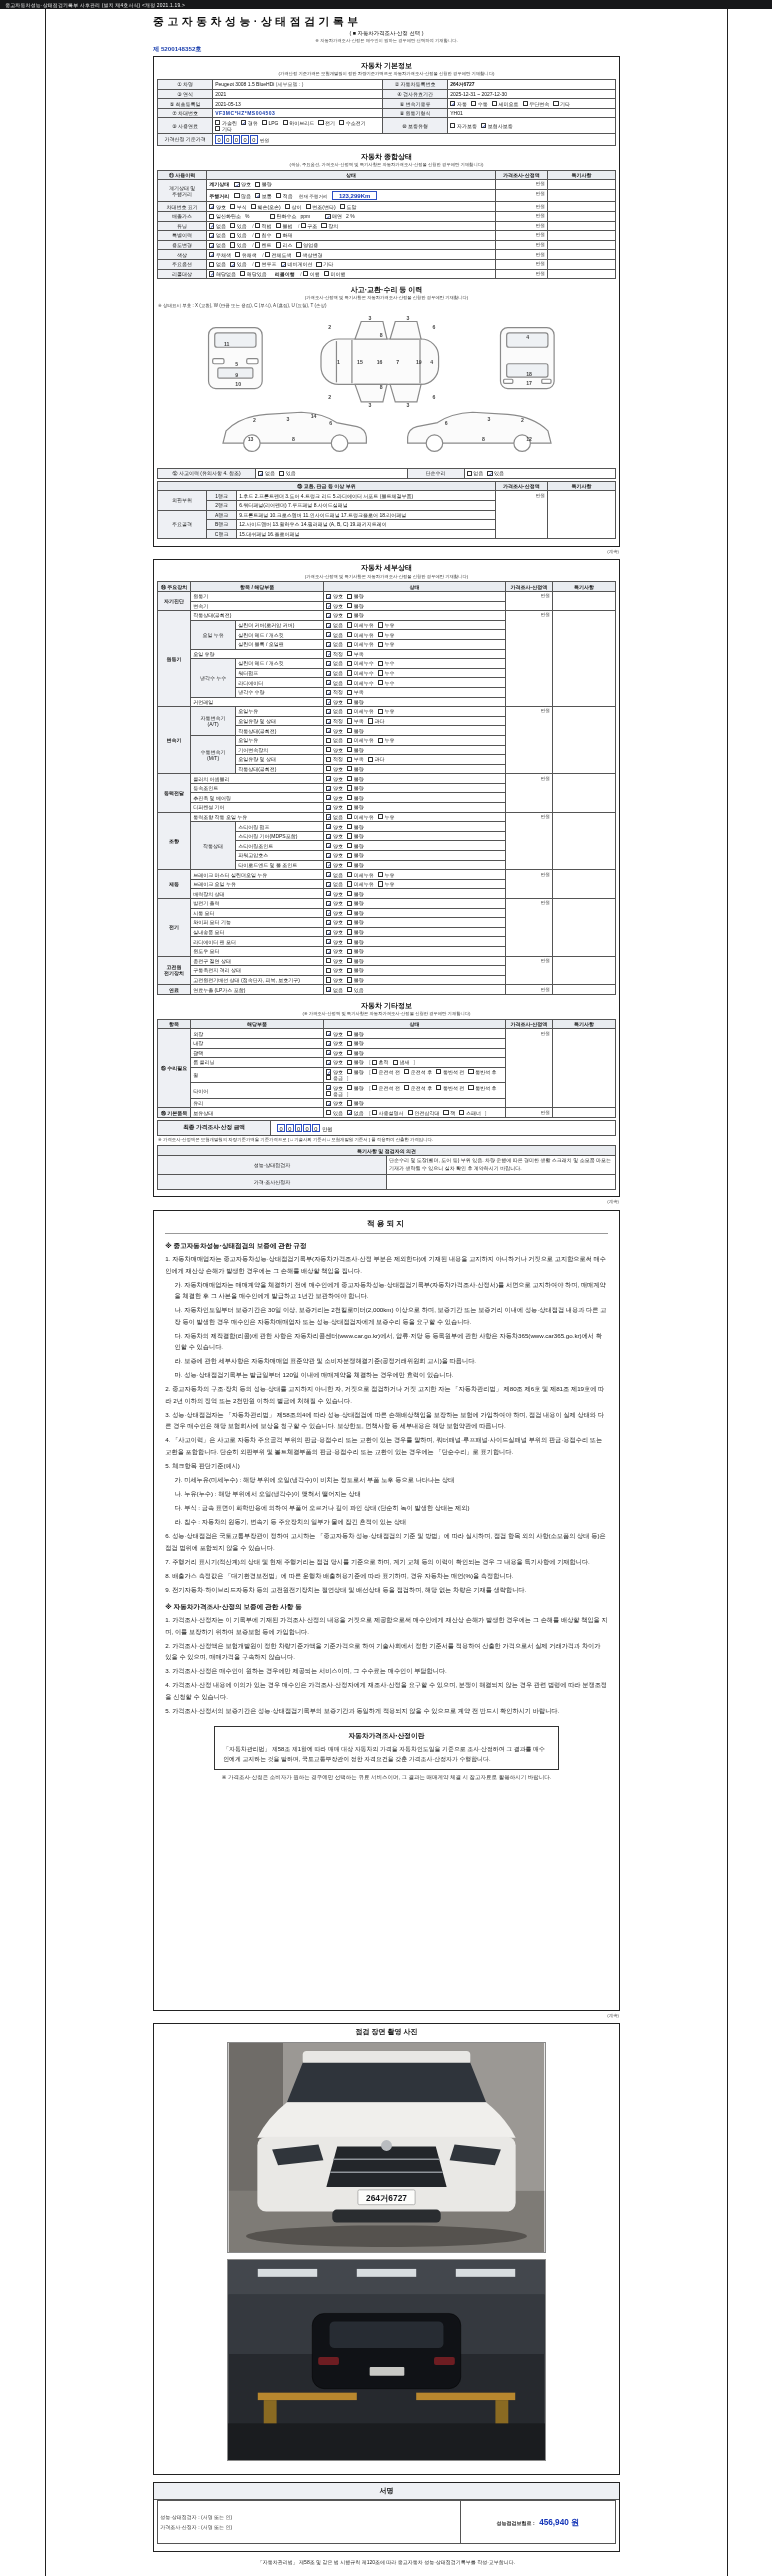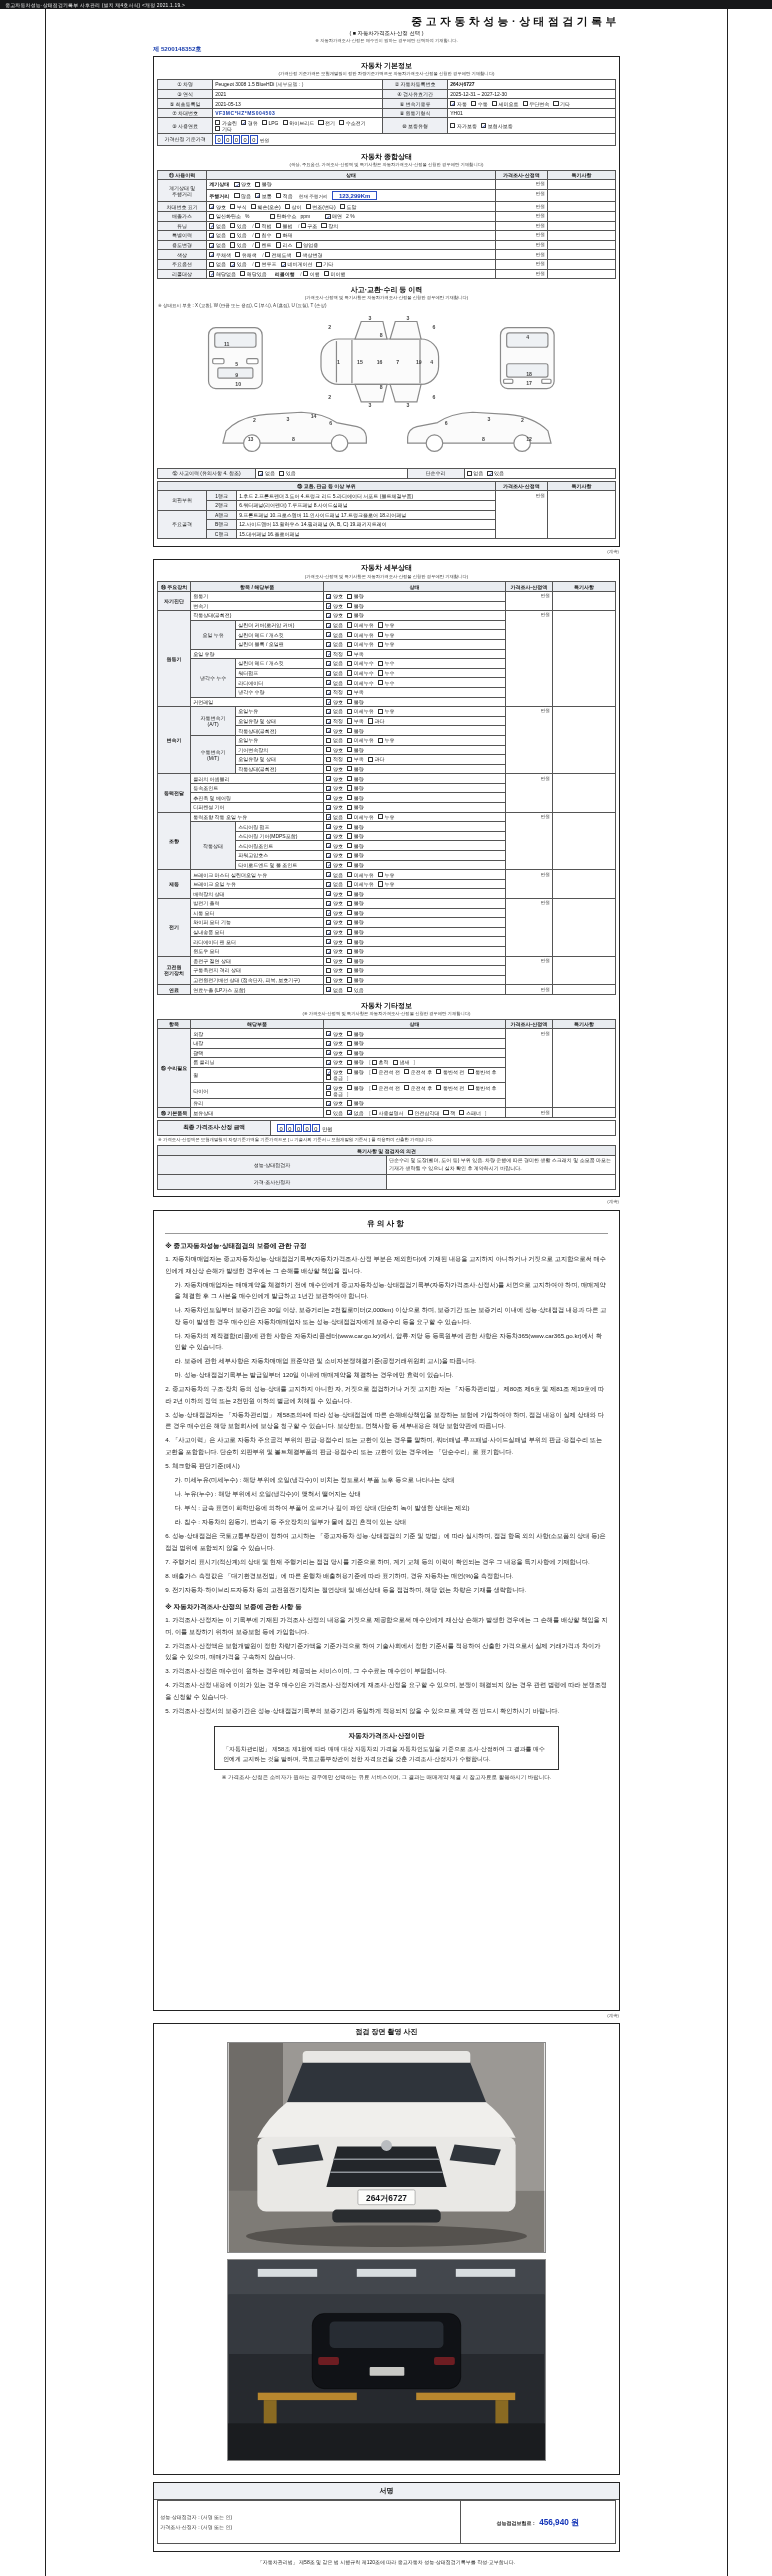--- a/index.html
+++ b/index.html
@@ -1,21 +1,21 @@
 <!DOCTYPE html>
 <html style="font-size:8.2px"><head>
 <meta charset="utf-8">
 <style>
 *{box-sizing:border-box}
 body{margin:0;width:773px;height:2576px;background:#fff;color:#111;
  font-family:"Liberation Sans","DejaVu Sans",sans-serif;overflow:hidden}
 .topstrip{background:#17181a;color:#eee;font-size:4.9px;padding:1.5px 5.2px;letter-spacing:0.2px}
 .outer{margin:0 45px;border:0.8px solid #222;border-top:none;padding:2.1px 0 12.4px;min-height:2545px}
 .doc{width:467px;margin:3.1px auto 0}
-.main-title{text-align:right;font-size:10.8px;font-weight:bold;letter-spacing:3.6px;margin:4.1px 0 1px}
+.main-title{text-align:left;font-size:10.8px;font-weight:bold;letter-spacing:3.6px;margin:4.1px 0 1px}
 .title-opt{text-align:center;font-size:5.4px;margin-top:1px}
 .title-note{text-align:center;font-size:4.3px;color:#444;margin:1px 0 2.1px}
 .docno{color:#1b3fae;font-weight:bold;font-size:6.2px;margin:1px 0 2.1px}
 .block{border:0.8px solid #222;margin-bottom:7.2px;background:#fff;padding:0 3.1px 4.1px}
 .sec-head{text-align:center;font-weight:bold;font-size:7px;padding-top:3.6px}
 .sec-note{text-align:center;font-size:4.3px;color:#333;margin:0.5px 0 2.6px}
 table.tb{border-collapse:collapse;width:100%;table-layout:fixed;margin-bottom:2.1px}
 .tb td{border:0.5px solid #555;font-size:5px;padding:1.3px 2.1px;vertical-align:middle;word-break:keep-all}
 .tb .hd td{background:#e9ecf0;text-align:center;font-weight:bold}
 .tb td.lab{background:#eef0f4;text-align:center;white-space:pre-line}
@@ -649,21 +649,21 @@
             <tr>
               <td class="lab" style="width:77px">가격·조사산정자</td>
           <td class="optext" style="height:15.5px"></td>
             </tr>
           </tbody>
         </table>
   </div>
   <div class="cont">(계속)</div>
 
   <div class="block" id="block3">
-    <div class="sec-head">유의사항</div>
+    <div class="sec-head">적용되지</div>
     <div id="notice-body">
           <div class="nt-h">※ 중고자동차성능·상태점검의 보증에 관한 규정</div>
           <p class="nt i0">1. 자동차매매업자는 중고자동차성능·상태점검기록부(자동차가격조사·산정 부분은 제외한다)에 기재된 내용을 고지하지 아니하거나 거짓으로 고지함으로써 매수인에게 재산상 손해가 발생한 경우에는 그 손해를 배상할 책임을 집니다.</p>
           <p class="nt i1">가. 자동차매매업자는 매매계약을 체결하기 전에 매수인에게 중고자동차성능·상태점검기록부(자동차가격조사·산정서)를 서면으로 고지하여야 하며, 매매계약을 체결한 후 그 사본을 매수인에게 발급하고 1년간 보관하여야 합니다.</p>
           <p class="nt i1">나. 자동차인도일부터 보증기간은 30일 이상, 보증거리는 2천킬로미터(2,000km) 이상으로 하며, 보증기간 또는 보증거리 이내에 성능·상태점검 내용과 다른 고장 등이 발생한 경우 매수인은 자동차매매업자 또는 성능·상태점검자에게 보증수리 등을 요구할 수 있습니다.</p>
           <p class="nt i1">다. 자동차의 제작결함(리콜)에 관한 사항은 자동차리콜센터(www.car.go.kr)에서, 압류·저당 등 등록원부에 관한 사항은 자동차365(www.car365.go.kr)에서 확인할 수 있습니다.</p>
           <p class="nt i1">라. 보증에 관한 세부사항은 자동차매매업 표준약관 및 소비자분쟁해결기준(공정거래위원회 고시)을 따릅니다.</p>
           <p class="nt i1">마. 성능·상태점검기록부는 발급일부터 120일 이내에 매매계약을 체결하는 경우에만 효력이 있습니다.</p>
           <p class="nt i0">2. 중고자동차의 구조·장치 등의 성능·상태를 고지하지 아니한 자, 거짓으로 점검하거나 거짓 고지한 자는 「자동차관리법」 제80조 제6호 및 제81조 제19호에 따라 2년 이하의 징역 또는 2천만원 이하의 벌금에 처해질 수 있습니다.</p>
           <p class="nt i0">3. 성능·상태점검자는 「자동차관리법」 제58조의4에 따라 성능·상태점검에 따른 손해배상책임을 보장하는 보험에 가입하여야 하며, 점검 내용이 실제 상태와 다른 경우 매수인은 해당 보험회사에 보상을 청구할 수 있습니다. 보상한도, 면책사항 등 세부내용은 해당 보험약관에 따릅니다.</p>

